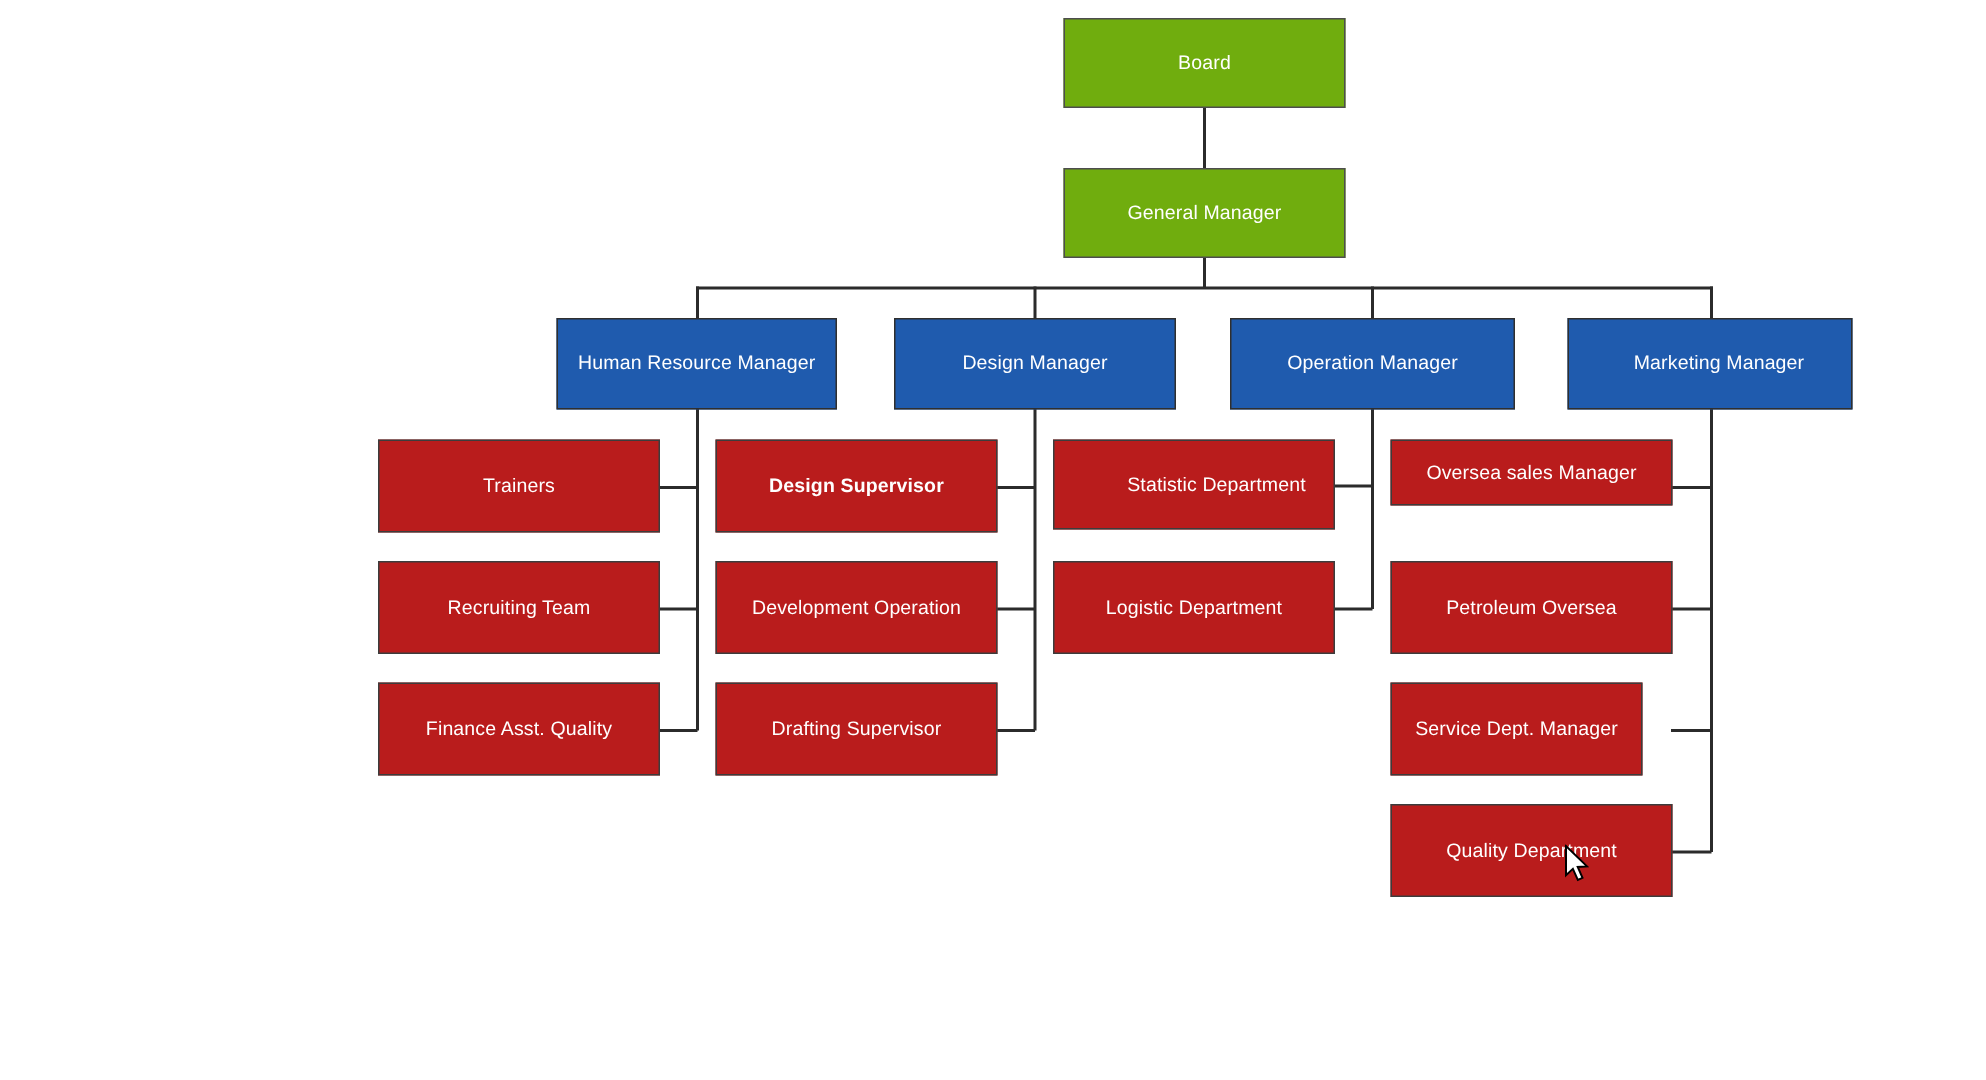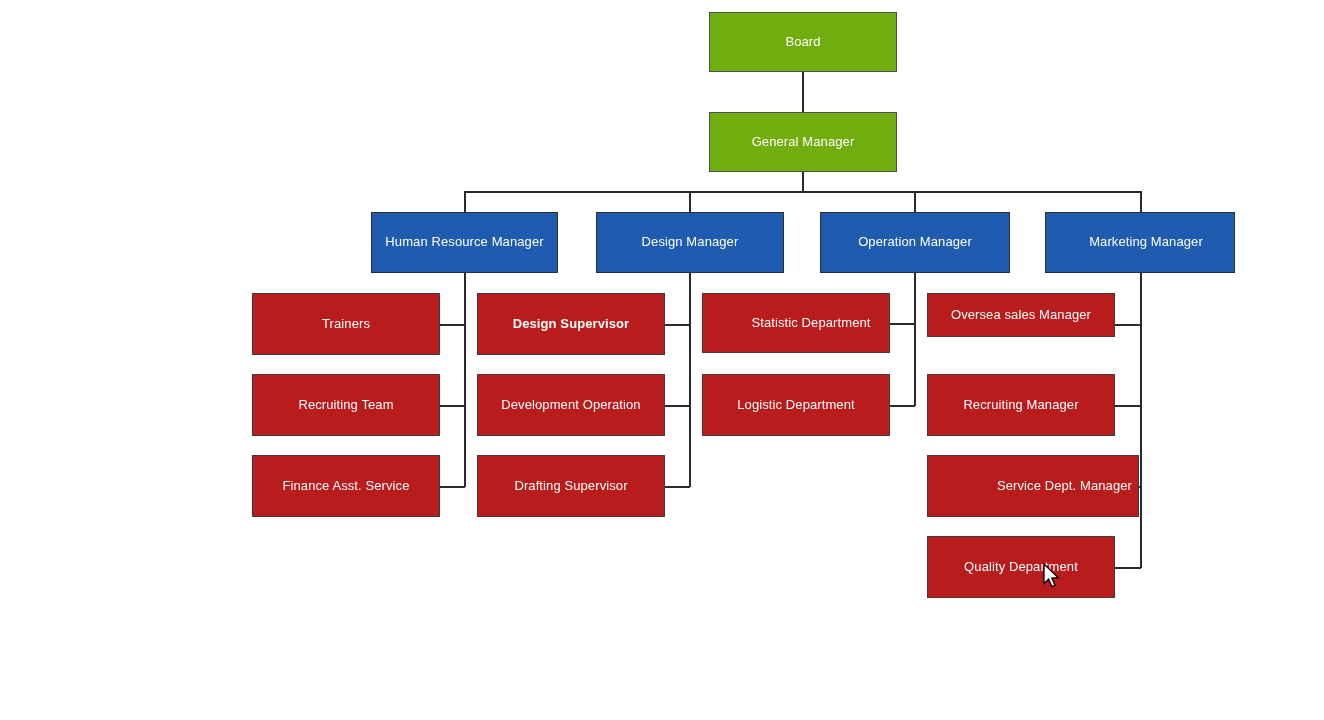--- a/index.html
+++ b/index.html
@@ -108,44 +108,44 @@
       <div class="node level-1" style="left: 1045px; top: 212px; width: 190px; height: 61px; padding-left: 18px;">
         <span>Marketing Manager</span>
       </div>
       <div class="node level-2" style="left: 252px; top: 293px; width: 188px; height: 62px;">
         <span>Trainers</span>
       </div>
       <div class="node level-2" style="left: 252px; top: 374px; width: 188px; height: 62px; text-align: right;">
         <span>Recruiting Team</span>
       </div>
       <div class="node level-2" style="left: 252px; top: 455px; width: 188px; height: 62px;">
-        <span>Finance Asst. Service</span>
+        <span>Finance Asst. Quality</span>
       </div>
       <div class="node level-2" style="left: 477px; top: 293px; width: 188px; height: 62px; font-weight: bold;">
         <span>Design Supervisor</span>
       </div>
       <div class="node level-2" style="left: 477px; top: 374px; width: 188px; height: 62px;">
         <span>Development Operation</span>
       </div>
       <div class="node level-2" style="left: 477px; top: 455px; width: 188px; height: 62px;">
         <span>Drafting Supervisor</span>
       </div>
       <div class="node level-2" style="left: 702px; top: 293px; width: 188px; height: 60px; padding-left: 36px;">
         <span>Statistic Department</span>
       </div>
       <div class="node level-2" style="left: 702px; top: 374px; width: 188px; height: 62px;">
         <span>Logistic Department</span>
       </div>
       <div class="node level-2" style="left: 927px; top: 293px; width: 188px; height: 44px;">
         <span>Oversea sales Manager</span>
       </div>
       <div class="node level-2" style="left: 927px; top: 374px; width: 188px; height: 62px;">
-        <span>Recruiting Manager</span>
+        <span>Petroleum Oversea</span>
       </div>
-      <div class="node level-2" style="left: 927px; top: 455px; width: 212px; height: 62px; justify-content: flex-end;">
+      <div class="node level-2" style="left: 927px; top: 455px; width: 168px; height: 62px;">
         <span>Service Dept. Manager</span>
       </div>
       <div class="node level-2" style="left: 927px; top: 536px; width: 188px; height: 62px;">
         <span>Quality Department</span>
       </div>
     </div>
 
   <div class="cursor" id="mouse-cursor" style="left: 1043px; top: 563px;">
     <svg width="20" height="28" viewBox="0 0 20 28" xmlns="http://www.w3.org/2000/svg">
       <path d="M1,1 L1,20.5 L5.6,16.2 L8.9,23.6 L12.0,22.2 L8.8,15.0 L15.0,14.6 Z" fill="#ffffff" stroke="#000000" stroke-width="1.3" stroke-linejoin="miter"></path>

